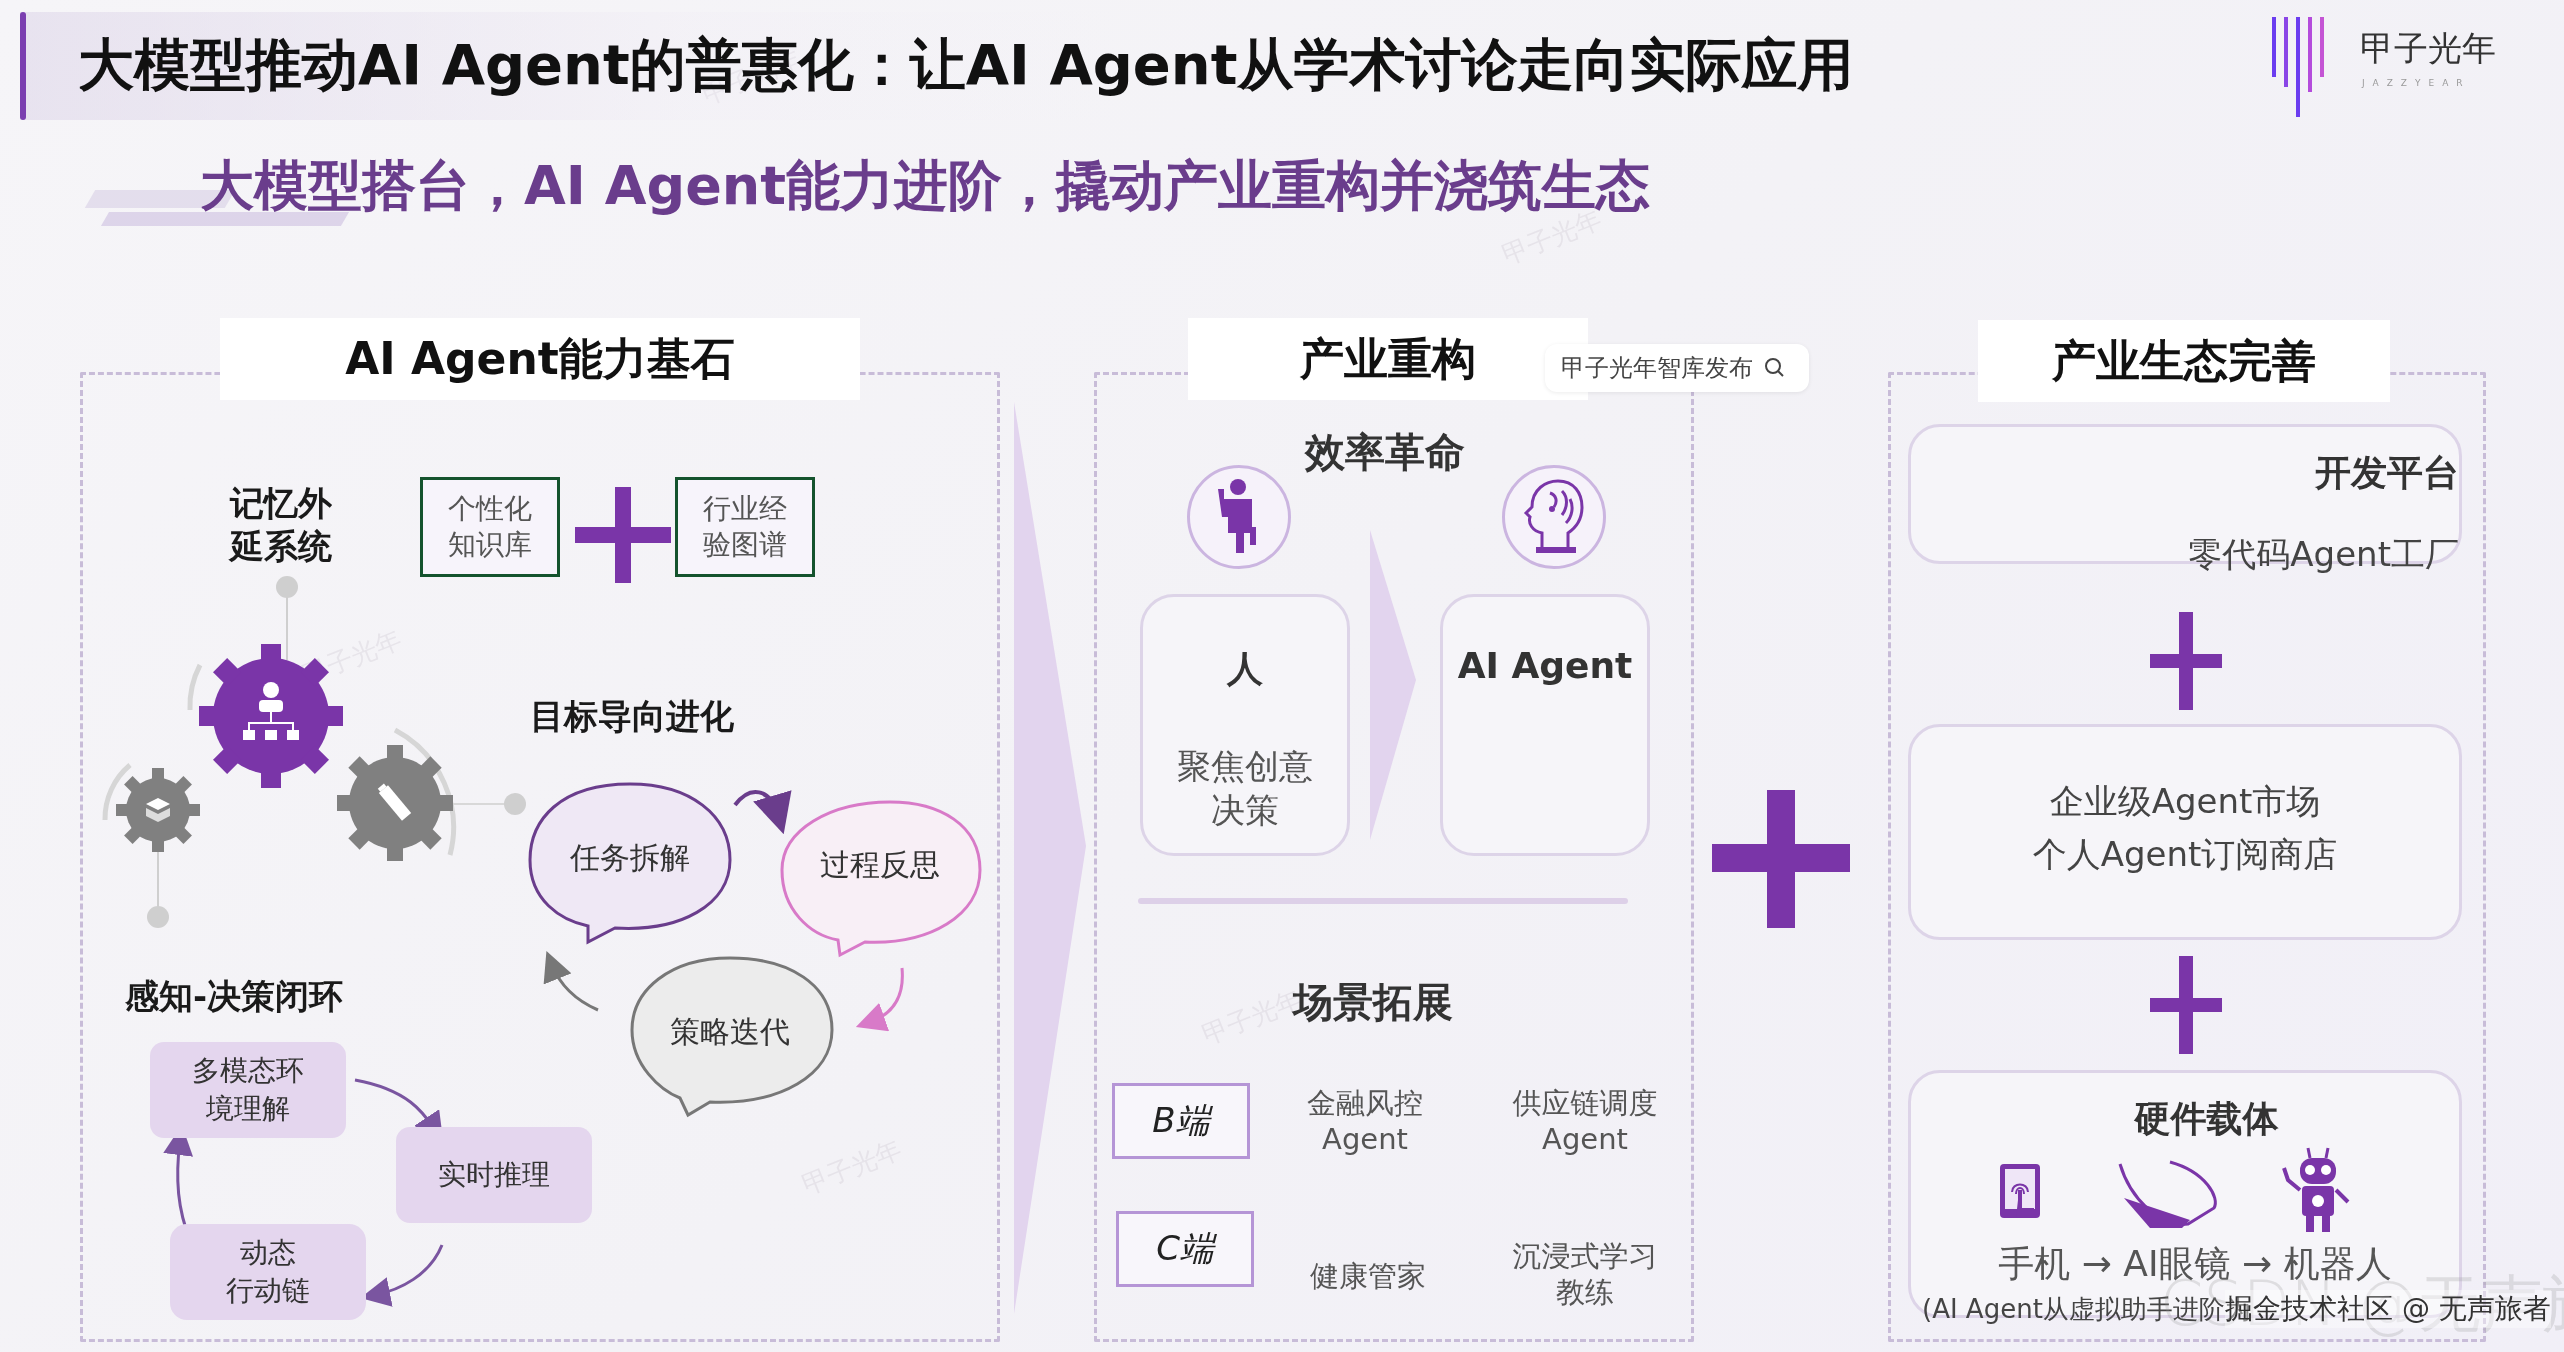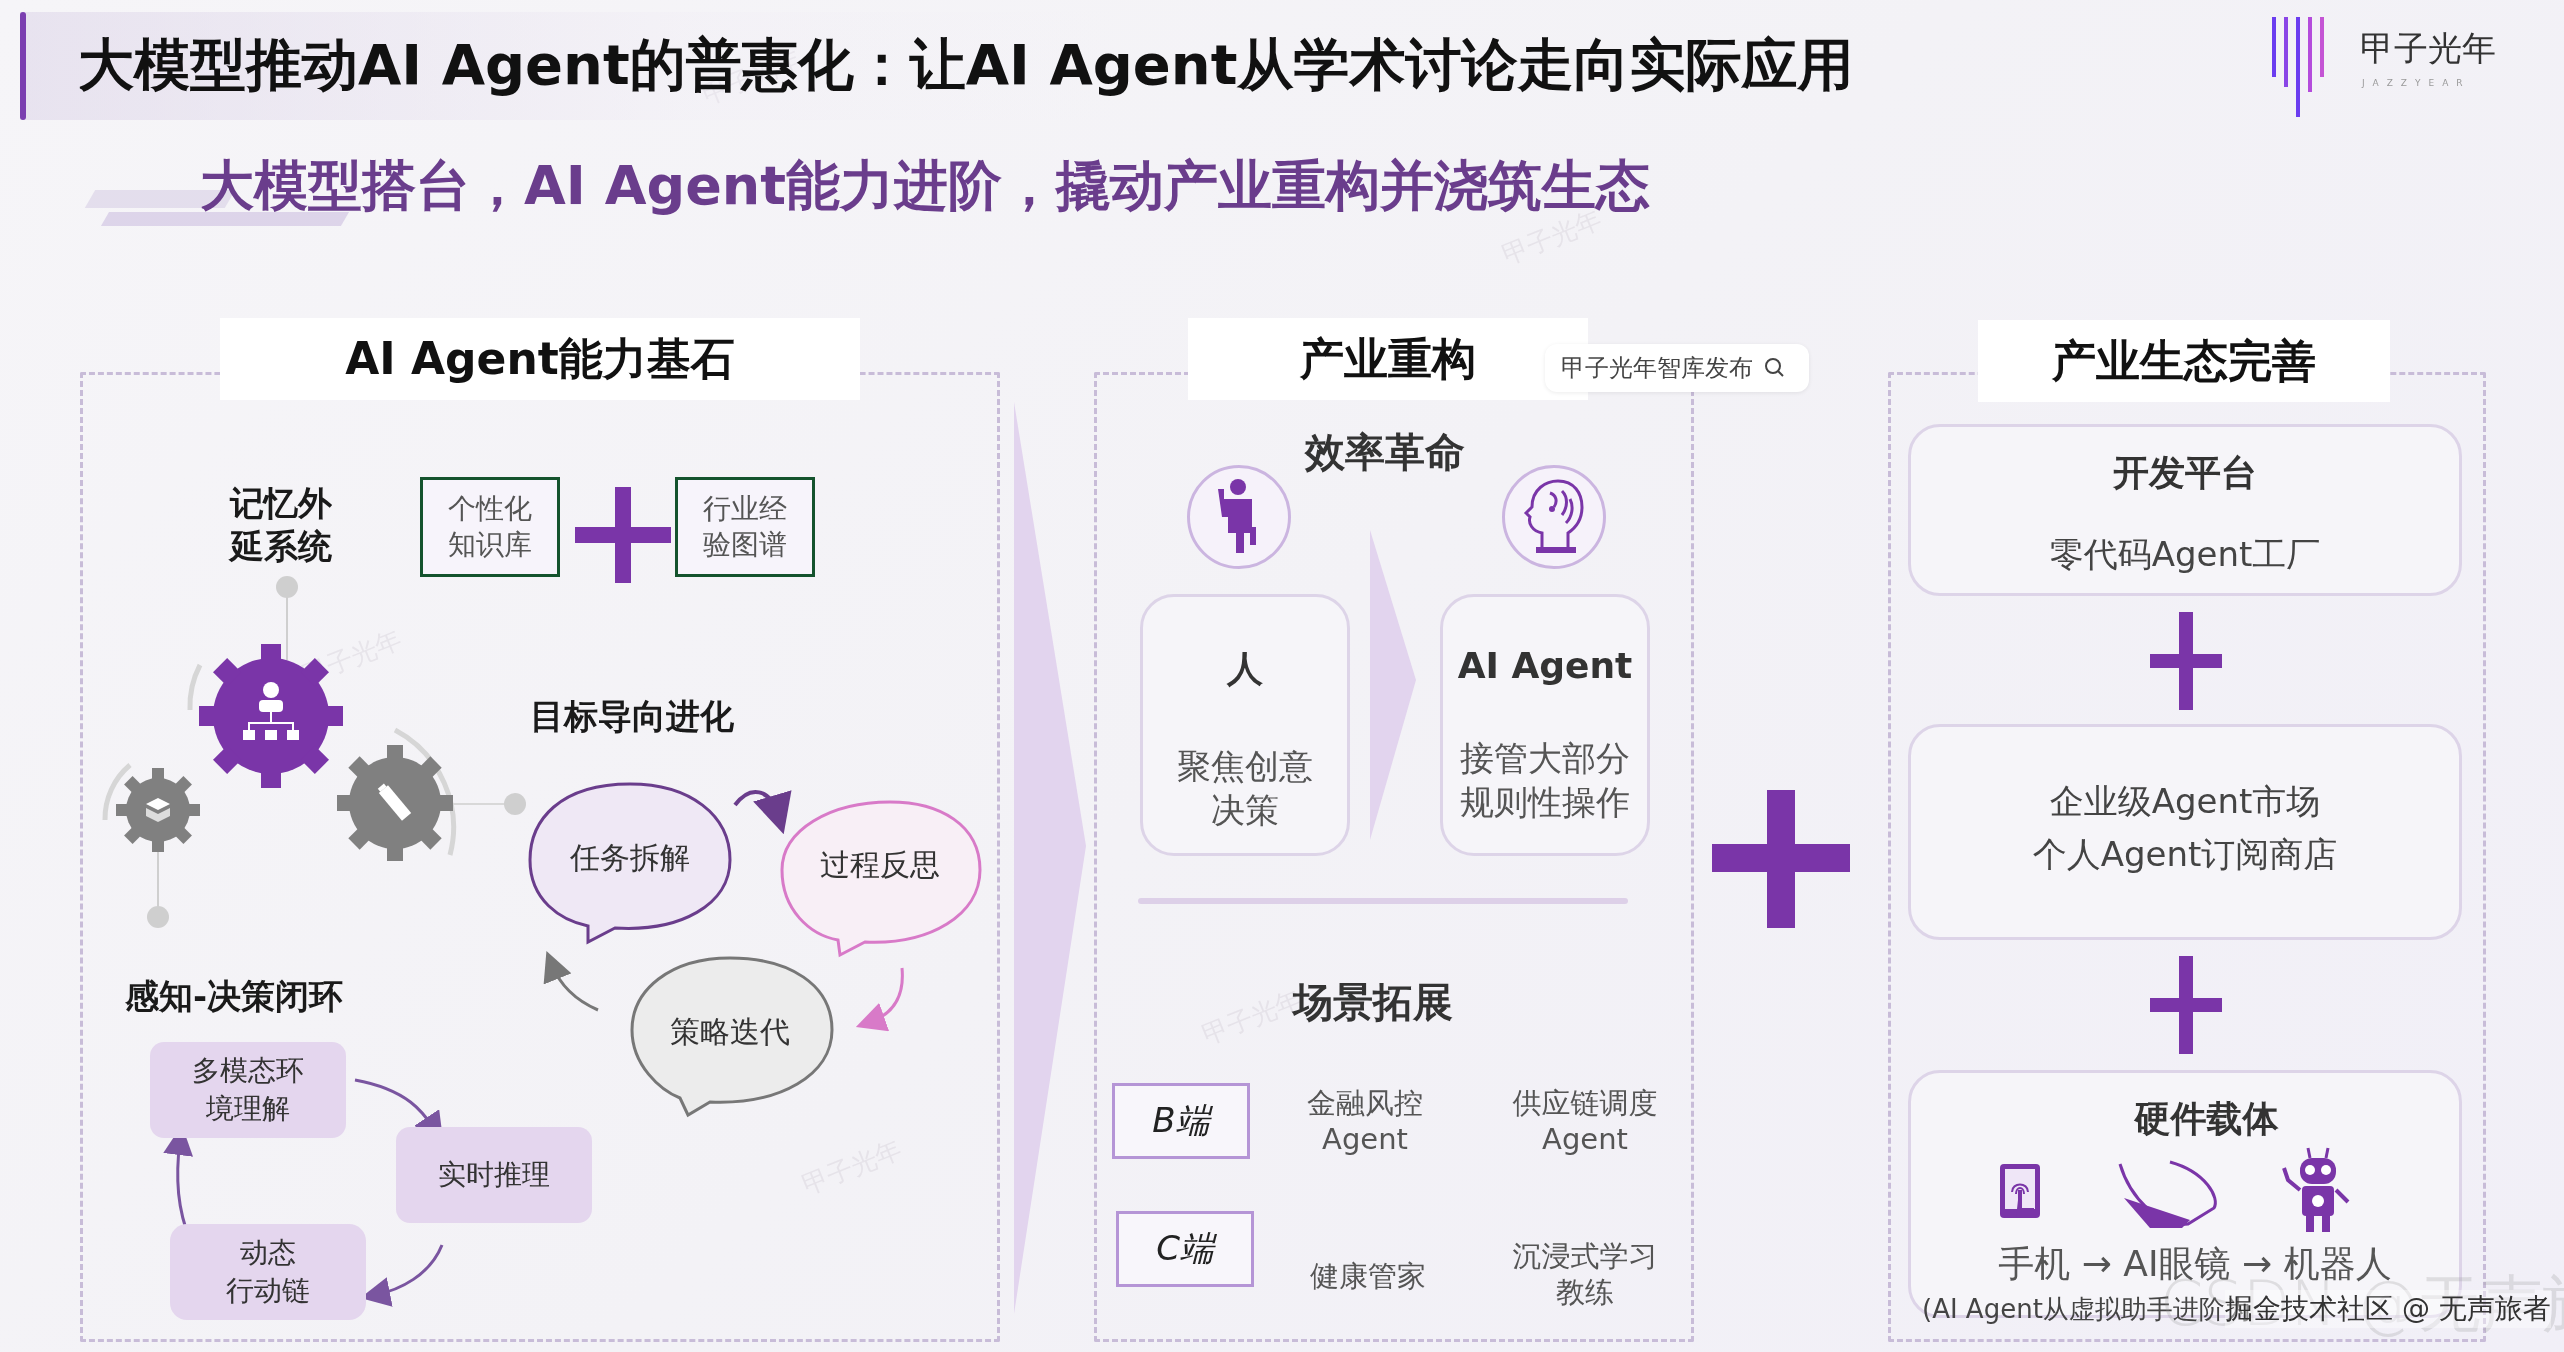--- a/index.html
+++ b/index.html
@@ -344,24 +344,20 @@
   <div class="role-desc">
     <div>聚焦创意</div>
     <div>决策</div>
   </div>
 </div>
 <svg class="mid-arrow" viewBox="0 0 46 310" preserveAspectRatio="none">
   <path d="M0 0 L46 150 L0 310 Z" fill="#e2d4ee"></path>
 </svg>
 <div class="role-card" style="left:1440px;top:594px;width:210px;height:262px;">
   <div class="role-title">AI Agent</div>
-  <div class="role-desc">
-    <div>接管大部分</div>
-    <div>规则性操作</div>
-  </div>
 </div>
 
 <div class="mid-divider"></div>
 
 <div class="sub-heading" style="left:1268px;top:975px;width:210px;">场景拓展</div>
 
 <div class="seg-box" style="left:1112px;top:1083px;width:138px;height:76px;">B端</div>
 <div class="scene-text" style="left:1245px;top:1085px;width:240px;">
   <div>金融风控</div>
   <div>Agent</div>
@@ -381,21 +377,21 @@
 </div>
 
 <div class="big-plus">
   <div class="h"></div>
     <div class="v"></div>
 </div>
 
 <div class="panel" id="panel-right"></div>
 <div class="panel-title" id="title-right">产业生态完善</div>
 
-<div class="eco-card" style="left:1908px;top:424px;width:554px;height:172px;">
+<div class="eco-card" style="left:1908px;top:424px;width:554px;height:140px;text-align:right;">
   <div class="eco-title" style="margin-top:22px;">开发平台</div>
   <div class="eco-desc" style="margin-top:30px;">零代码Agent工厂</div>
 </div>
 <div class="plus-med" style="left:2150px;top:612px;">
     <div class="h"></div>
     <div class="v"></div>
   </div>
 
 <div class="eco-card" style="left:1908px;top:724px;width:554px;height:216px;">
   <div class="eco-desc" style="margin-top:48px;">

